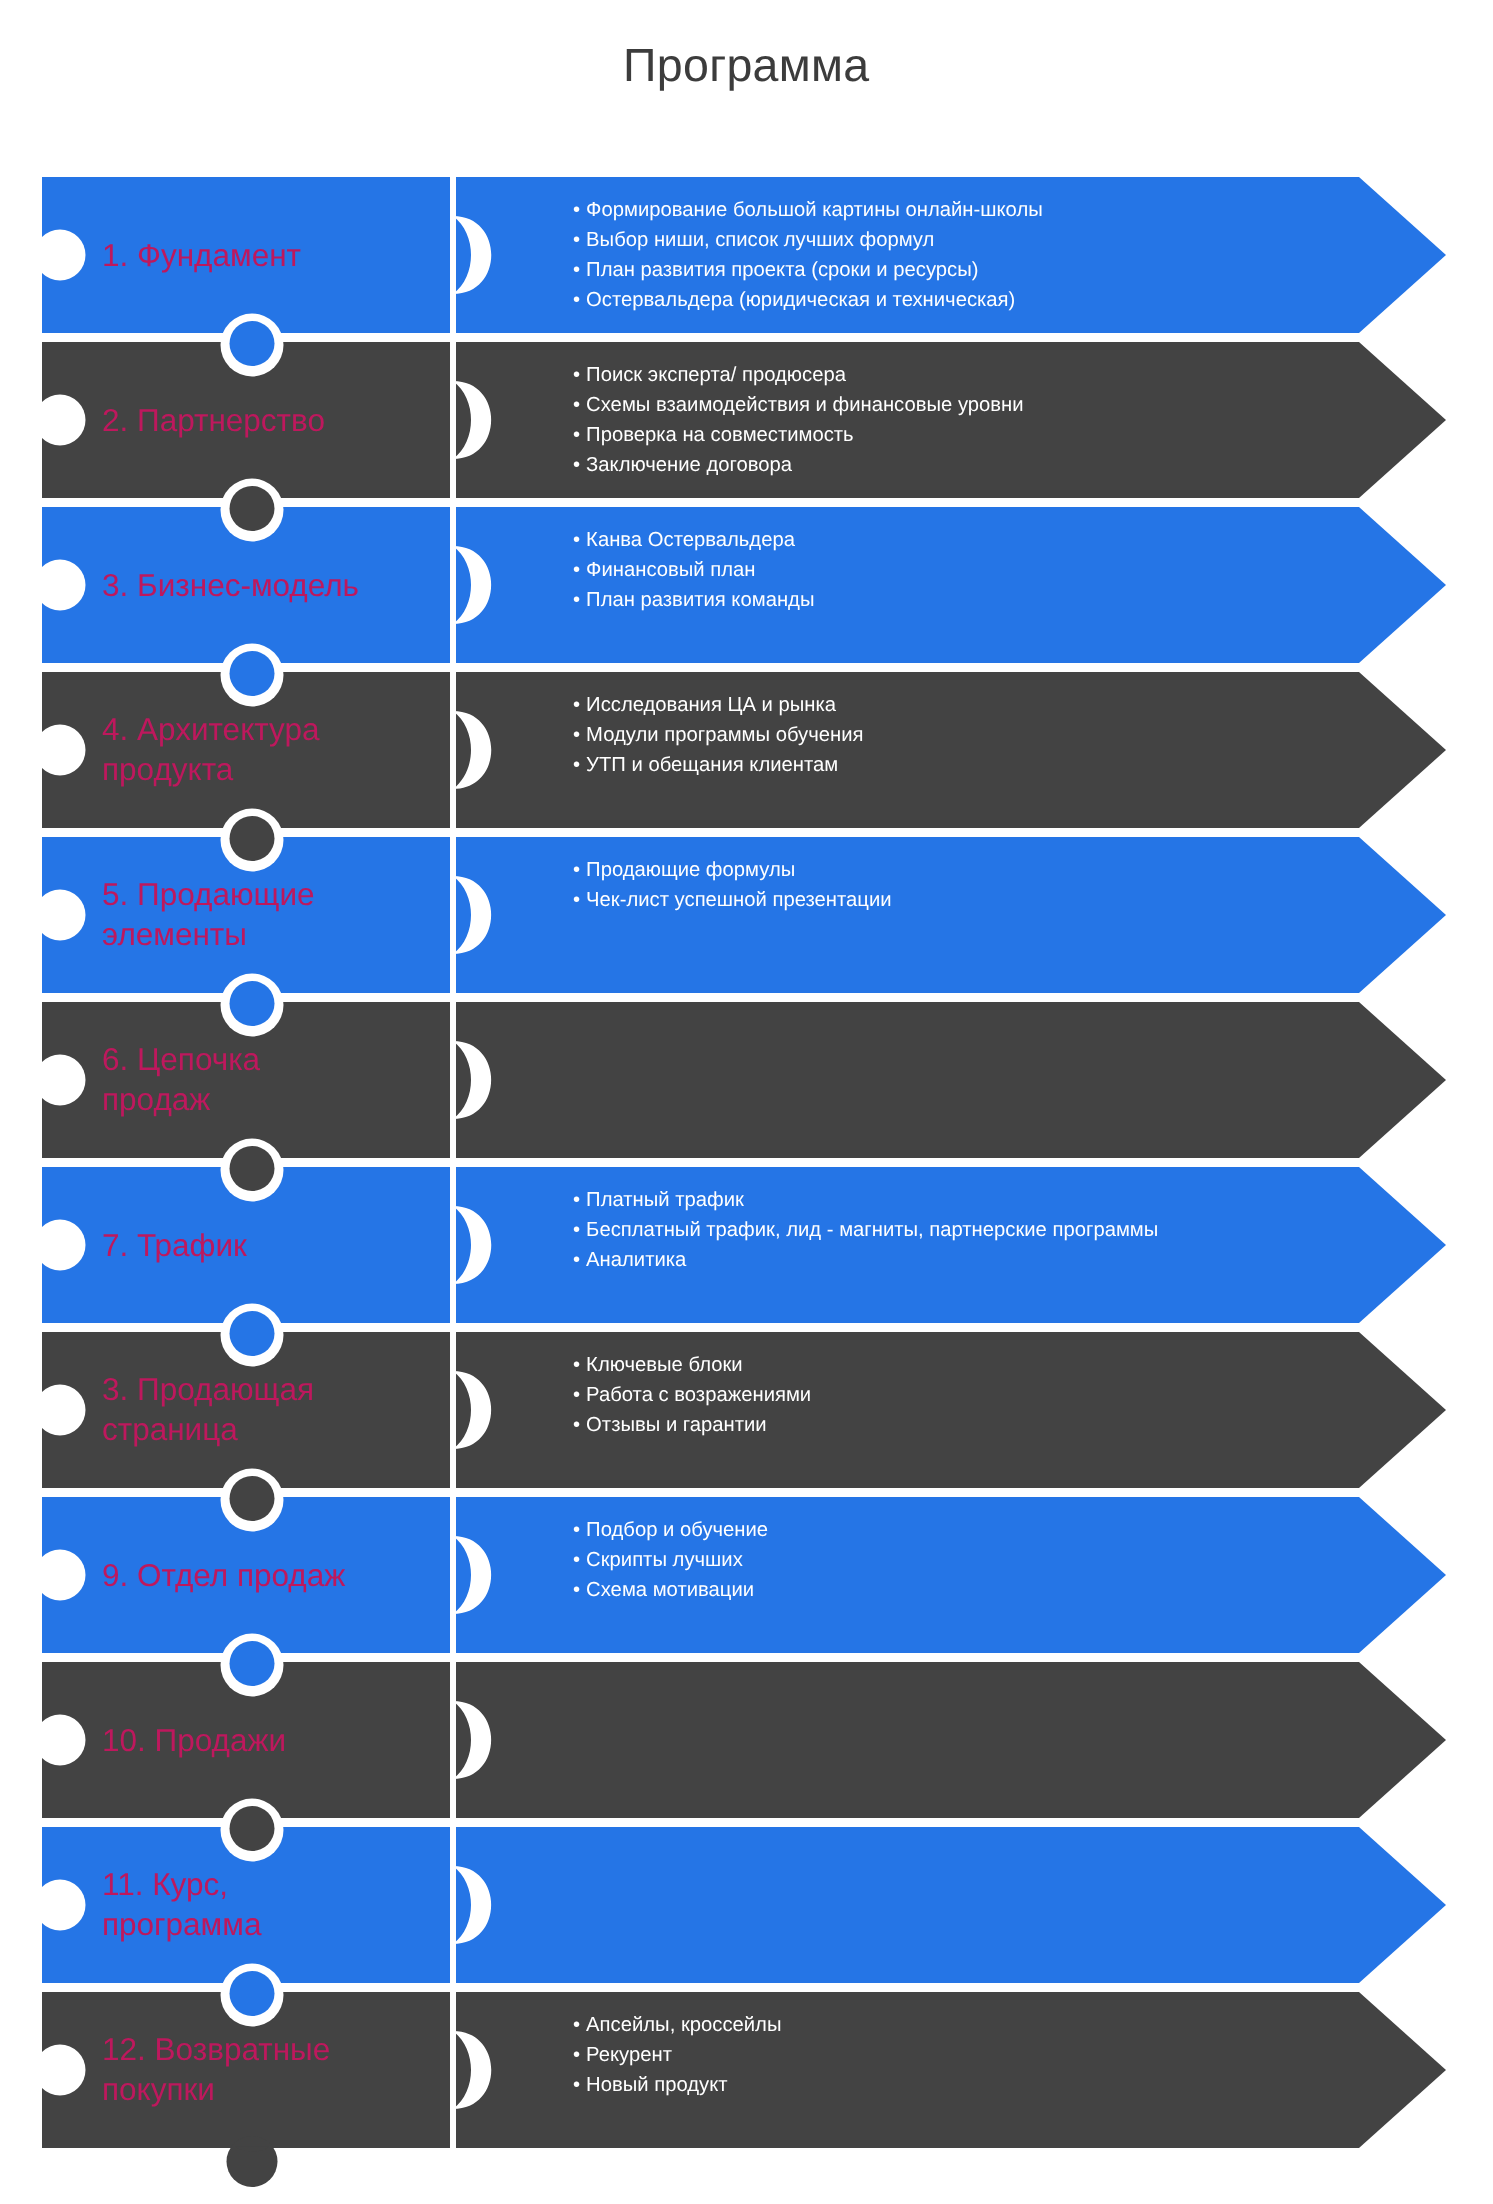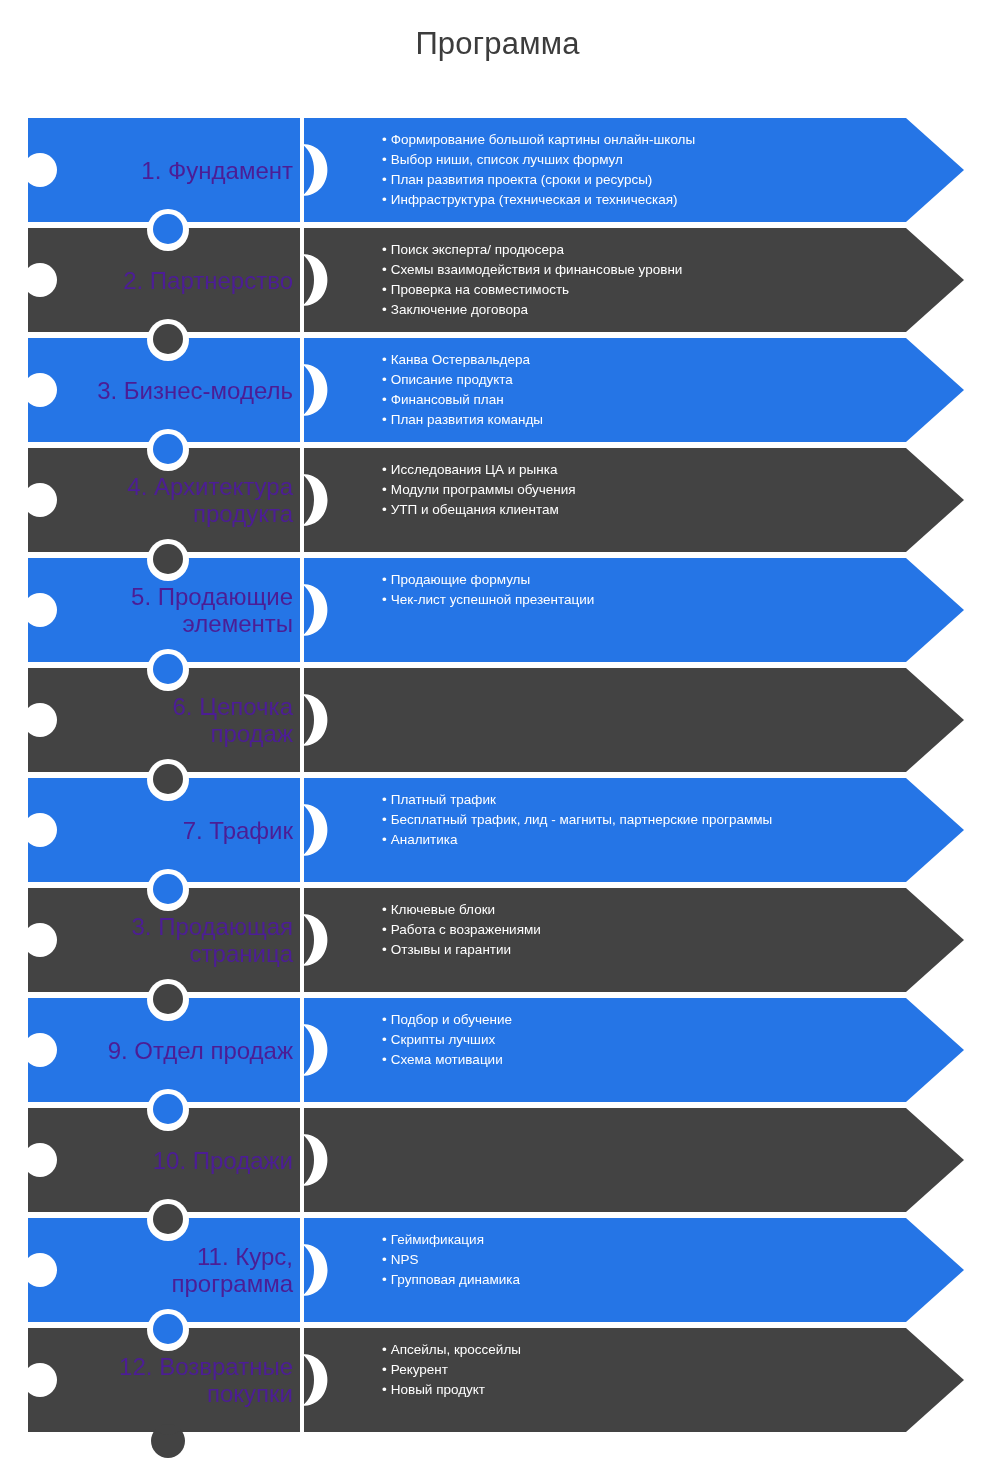--- a/index.html
+++ b/index.html
@@ -48,26 +48,25 @@
   }
   .label {
     position: absolute;
     left: 68px;
     top: 0;
     width: 225px;
     height: 104px;
     display: flex;
     flex-direction: column;
     justify-content: center;
-    color: #4c1d95;
-    font-size: 24px;
+    color: #be185d;
+    font-size: 21px;
     line-height: 27px;
     font-weight: 400;
     white-space: pre-line;
-    text-align: right;
   }
   .bullets {
     position: absolute;
     left: 382px;
     top: 0;
     width: 560px;
     height: 104px;
     display: flex;
     flex-direction: column;
     justify-content: flex-start;
@@ -97,21 +96,21 @@
           <circle cx="40" cy="52" r="17" fill="#ffffff"></circle>
           <path d="M 28 39 Q 20 52 28 65 Z" fill="#ffffff"></path>
           <line x1="302" y1="-4" x2="302" y2="108" stroke="#ffffff" stroke-width="4"></line>
           <path d="M 302 26 C 336 26 336 78 302 78 C 318 66 318 38 302 26 Z" fill="#ffffff"></path>
         </svg>
         <div class="label">1. Фундамент</div>
         <div class="bullets">
           <div class="bullet"><span class="dot">•</span><span>Формирование большой картины онлайн-школы</span></div>
           <div class="bullet"><span class="dot">•</span><span>Выбор ниши, список лучших формул</span></div>
           <div class="bullet"><span class="dot">•</span><span>План развития проекта (сроки и ресурсы)</span></div>
-          <div class="bullet"><span class="dot">•</span><span>Инфраструктура (техническая и техническая)</span></div>
+          <div class="bullet"><span class="dot">•</span><span>Остервальдера (юридическая и техническая)</span></div>
         </div>
       </div>
       <div class="row">
         <svg class="row-svg" viewBox="0 0 995 104" width="995" height="104" style="overflow: visible;">
           <path d="M 28 0 L 906 0 L 964 52 L 906 104 L 28 104 Z" fill="#434343"></path>
           <circle cx="168" cy="113" r="17" fill="#434343"></circle>
           <path d="M 156 103 Q 168 110 180 103 Z" fill="#434343"></path>
           <circle cx="168" cy="2" r="21" fill="#ffffff"></circle>
           <circle cx="168" cy="1" r="15" fill="#2575e6"></circle>
           <circle cx="40" cy="52" r="17" fill="#ffffff"></circle>
@@ -135,21 +134,20 @@
           <circle cx="168" cy="2" r="21" fill="#ffffff"></circle>
           <circle cx="168" cy="1" r="15" fill="#434343"></circle>
           <circle cx="40" cy="52" r="17" fill="#ffffff"></circle>
           <path d="M 28 39 Q 20 52 28 65 Z" fill="#ffffff"></path>
           <line x1="302" y1="-4" x2="302" y2="108" stroke="#ffffff" stroke-width="4"></line>
           <path d="M 302 26 C 336 26 336 78 302 78 C 318 66 318 38 302 26 Z" fill="#ffffff"></path>
         </svg>
         <div class="label">3. Бизнес-модель</div>
         <div class="bullets">
           <div class="bullet"><span class="dot">•</span><span>Канва Остервальдера</span></div>
-          <div class="bullet"><span class="dot">•</span><span>Описание продукта</span></div>
           <div class="bullet"><span class="dot">•</span><span>Финансовый план</span></div>
           <div class="bullet"><span class="dot">•</span><span>План развития команды</span></div>
         </div>
       </div>
       <div class="row">
         <svg class="row-svg" viewBox="0 0 995 104" width="995" height="104" style="overflow: visible;">
           <path d="M 28 0 L 906 0 L 964 52 L 906 104 L 28 104 Z" fill="#434343"></path>
           <circle cx="168" cy="113" r="17" fill="#434343"></circle>
           <path d="M 156 103 Q 168 110 180 103 Z" fill="#434343"></path>
           <circle cx="168" cy="2" r="21" fill="#ffffff"></circle>
@@ -280,25 +278,20 @@
           <path d="M 156 103 Q 168 110 180 103 Z" fill="#2575e6"></path>
           <circle cx="168" cy="2" r="21" fill="#ffffff"></circle>
           <circle cx="168" cy="1" r="15" fill="#434343"></circle>
           <circle cx="40" cy="52" r="17" fill="#ffffff"></circle>
           <path d="M 28 39 Q 20 52 28 65 Z" fill="#ffffff"></path>
           <line x1="302" y1="-4" x2="302" y2="108" stroke="#ffffff" stroke-width="4"></line>
           <path d="M 302 26 C 336 26 336 78 302 78 C 318 66 318 38 302 26 Z" fill="#ffffff"></path>
         </svg>
         <div class="label">11. Курс,
 программа</div>
-        <div class="bullets">
-          <div class="bullet"><span class="dot">•</span><span>Геймификация</span></div>
-          <div class="bullet"><span class="dot">•</span><span>NPS</span></div>
-          <div class="bullet"><span class="dot">•</span><span>Групповая динамика</span></div>
-        </div>
       </div>
       <div class="row">
         <svg class="row-svg" viewBox="0 0 995 104" width="995" height="104" style="overflow: visible;">
           <path d="M 28 0 L 906 0 L 964 52 L 906 104 L 28 104 Z" fill="#434343"></path>
           <circle cx="168" cy="113" r="17" fill="#434343"></circle>
           <path d="M 156 103 Q 168 110 180 103 Z" fill="#434343"></path>
           <circle cx="168" cy="2" r="21" fill="#ffffff"></circle>
           <circle cx="168" cy="1" r="15" fill="#2575e6"></circle>
           <circle cx="40" cy="52" r="17" fill="#ffffff"></circle>
           <path d="M 28 39 Q 20 52 28 65 Z" fill="#ffffff"></path>

